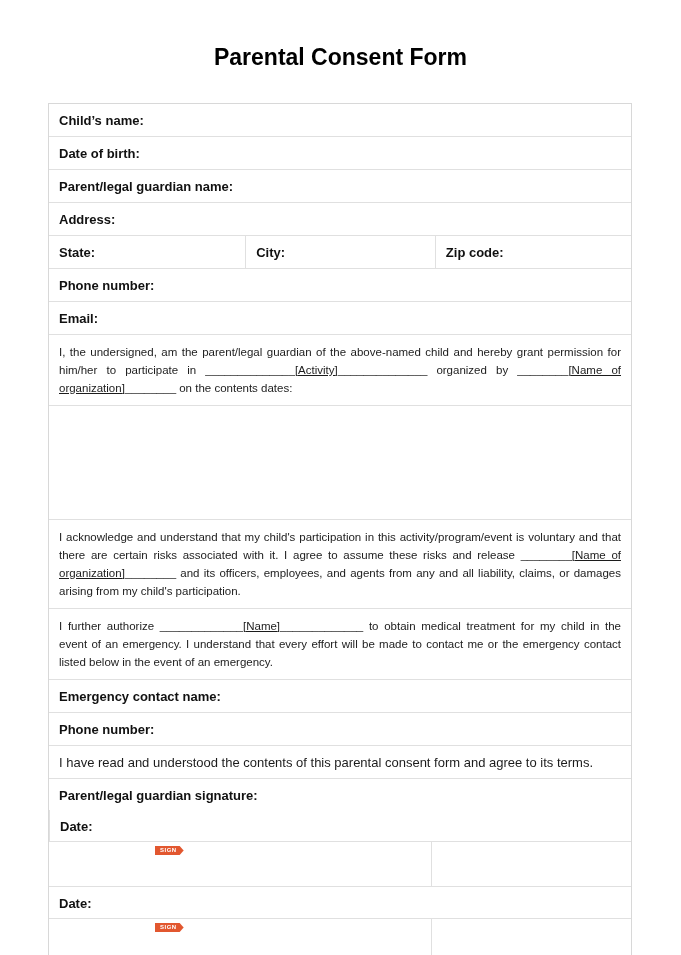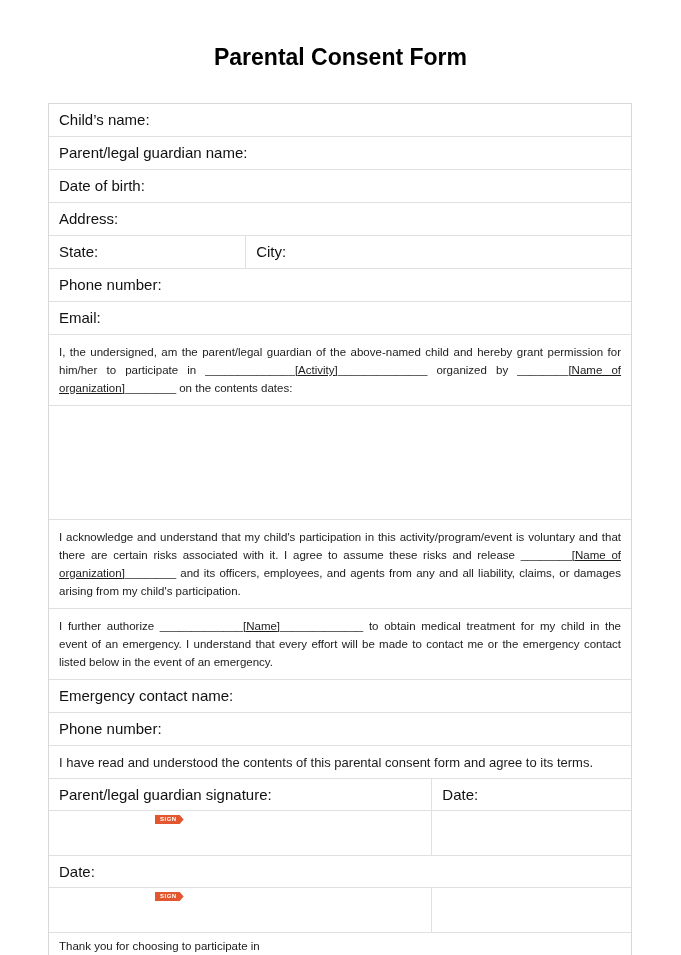--- a/index.html
+++ b/index.html
@@ -13,31 +13,31 @@
     text-align:center;font-size:23px;font-weight:bold;color:#000;
   }
   .form{
     position:absolute;left:48px;top:103px;width:584px;box-sizing:border-box;
     border:1px solid #d8d8d8;background:#fff;
   }
   .row{display:flex;border-bottom:1px solid #e0e0e0;box-sizing:border-box;}
   .row:last-child{border-bottom:none;}
   .cell{box-sizing:border-box;flex:1 1 auto;padding:7px 10px;min-width:0;}
   .cell + .cell{border-left:1px solid #e0e0e0;}
-  .label{font-weight:normal;font-size:15px;line-height:13px;color:#111;}
+  .label{font-weight:bold;font-size:13px;line-height:13px;color:#111;}
   .plain{font-weight:normal;font-size:13px;line-height:13px;color:#1c1c1c;}
   .para{font-size:11.5px;line-height:18px;text-align:justify;padding:8px 10px;color:#1c1c1c;}
   .para .u{text-decoration:underline;}
   .footer-line{font-size:11.5px;line-height:13px;padding:7px 10px;text-align:left;}
   .c-city{flex:0 0 32.6%;}
   .c-state{flex:0 0 33.7%;}
   .c-zip{flex:1 1 auto;}
   .sig-left{flex:0 0 65.7%;}
   .sig-right{flex:1 1 auto;}
-  .label-row{min-height:27px;}
+  .label-row{min-height:27px;flex-direction:column;}
   .label-row .cell{padding:6.5px 10px;}
   .field-row{min-height:28px;}
   .dates-box{height:113px;padding:0;}
   .sign-space{height:44px;position:relative;padding:0;}
   .sign-tag{
     position:absolute;left:106px;top:4px;height:9px;line-height:9px;
     padding:0 7px 0 5px;color:#fff;font-size:6px;font-weight:bold;
     letter-spacing:.5px;
     clip-path:polygon(0 0,calc(100% - 4px) 0,100% 50%,calc(100% - 4px) 100%,0 100%);
     cursor:pointer;
@@ -51,42 +51,45 @@
 <div class="form">
 
   <div class="row field-row">
     <div class="cell">
       <span class="label">Child’s name:</span>
     </div>
   </div>
 
   <div class="row field-row">
     <div class="cell">
-      <span class="label">Parent/legal guardian name:</span>
+      <span class="label">Date of birth:</span>
     </div>
   </div>
 
   <div class="row field-row">
     <div class="cell">
-      <span class="label">Date of birth:</span>
+      <span class="label">Parent/legal guardian name:</span>
     </div>
   </div>
 
   <div class="row field-row">
     <div class="cell">
       <span class="label">Address:</span>
     </div>
   </div>
 
   <div class="row field-row">
     <div class="cell c-state">
       <span class="label">State:</span>
     </div>
     <div class="cell c-city">
       <span class="label">City:</span>
+    </div>
+    <div class="cell c-zip">
+      <span class="label">Zip code:</span>
     </div>
   </div>
 
   <div class="row field-row">
     <div class="cell">
       <span class="label">Phone number:</span>
     </div>
   </div>
 
   <div class="row field-row">

